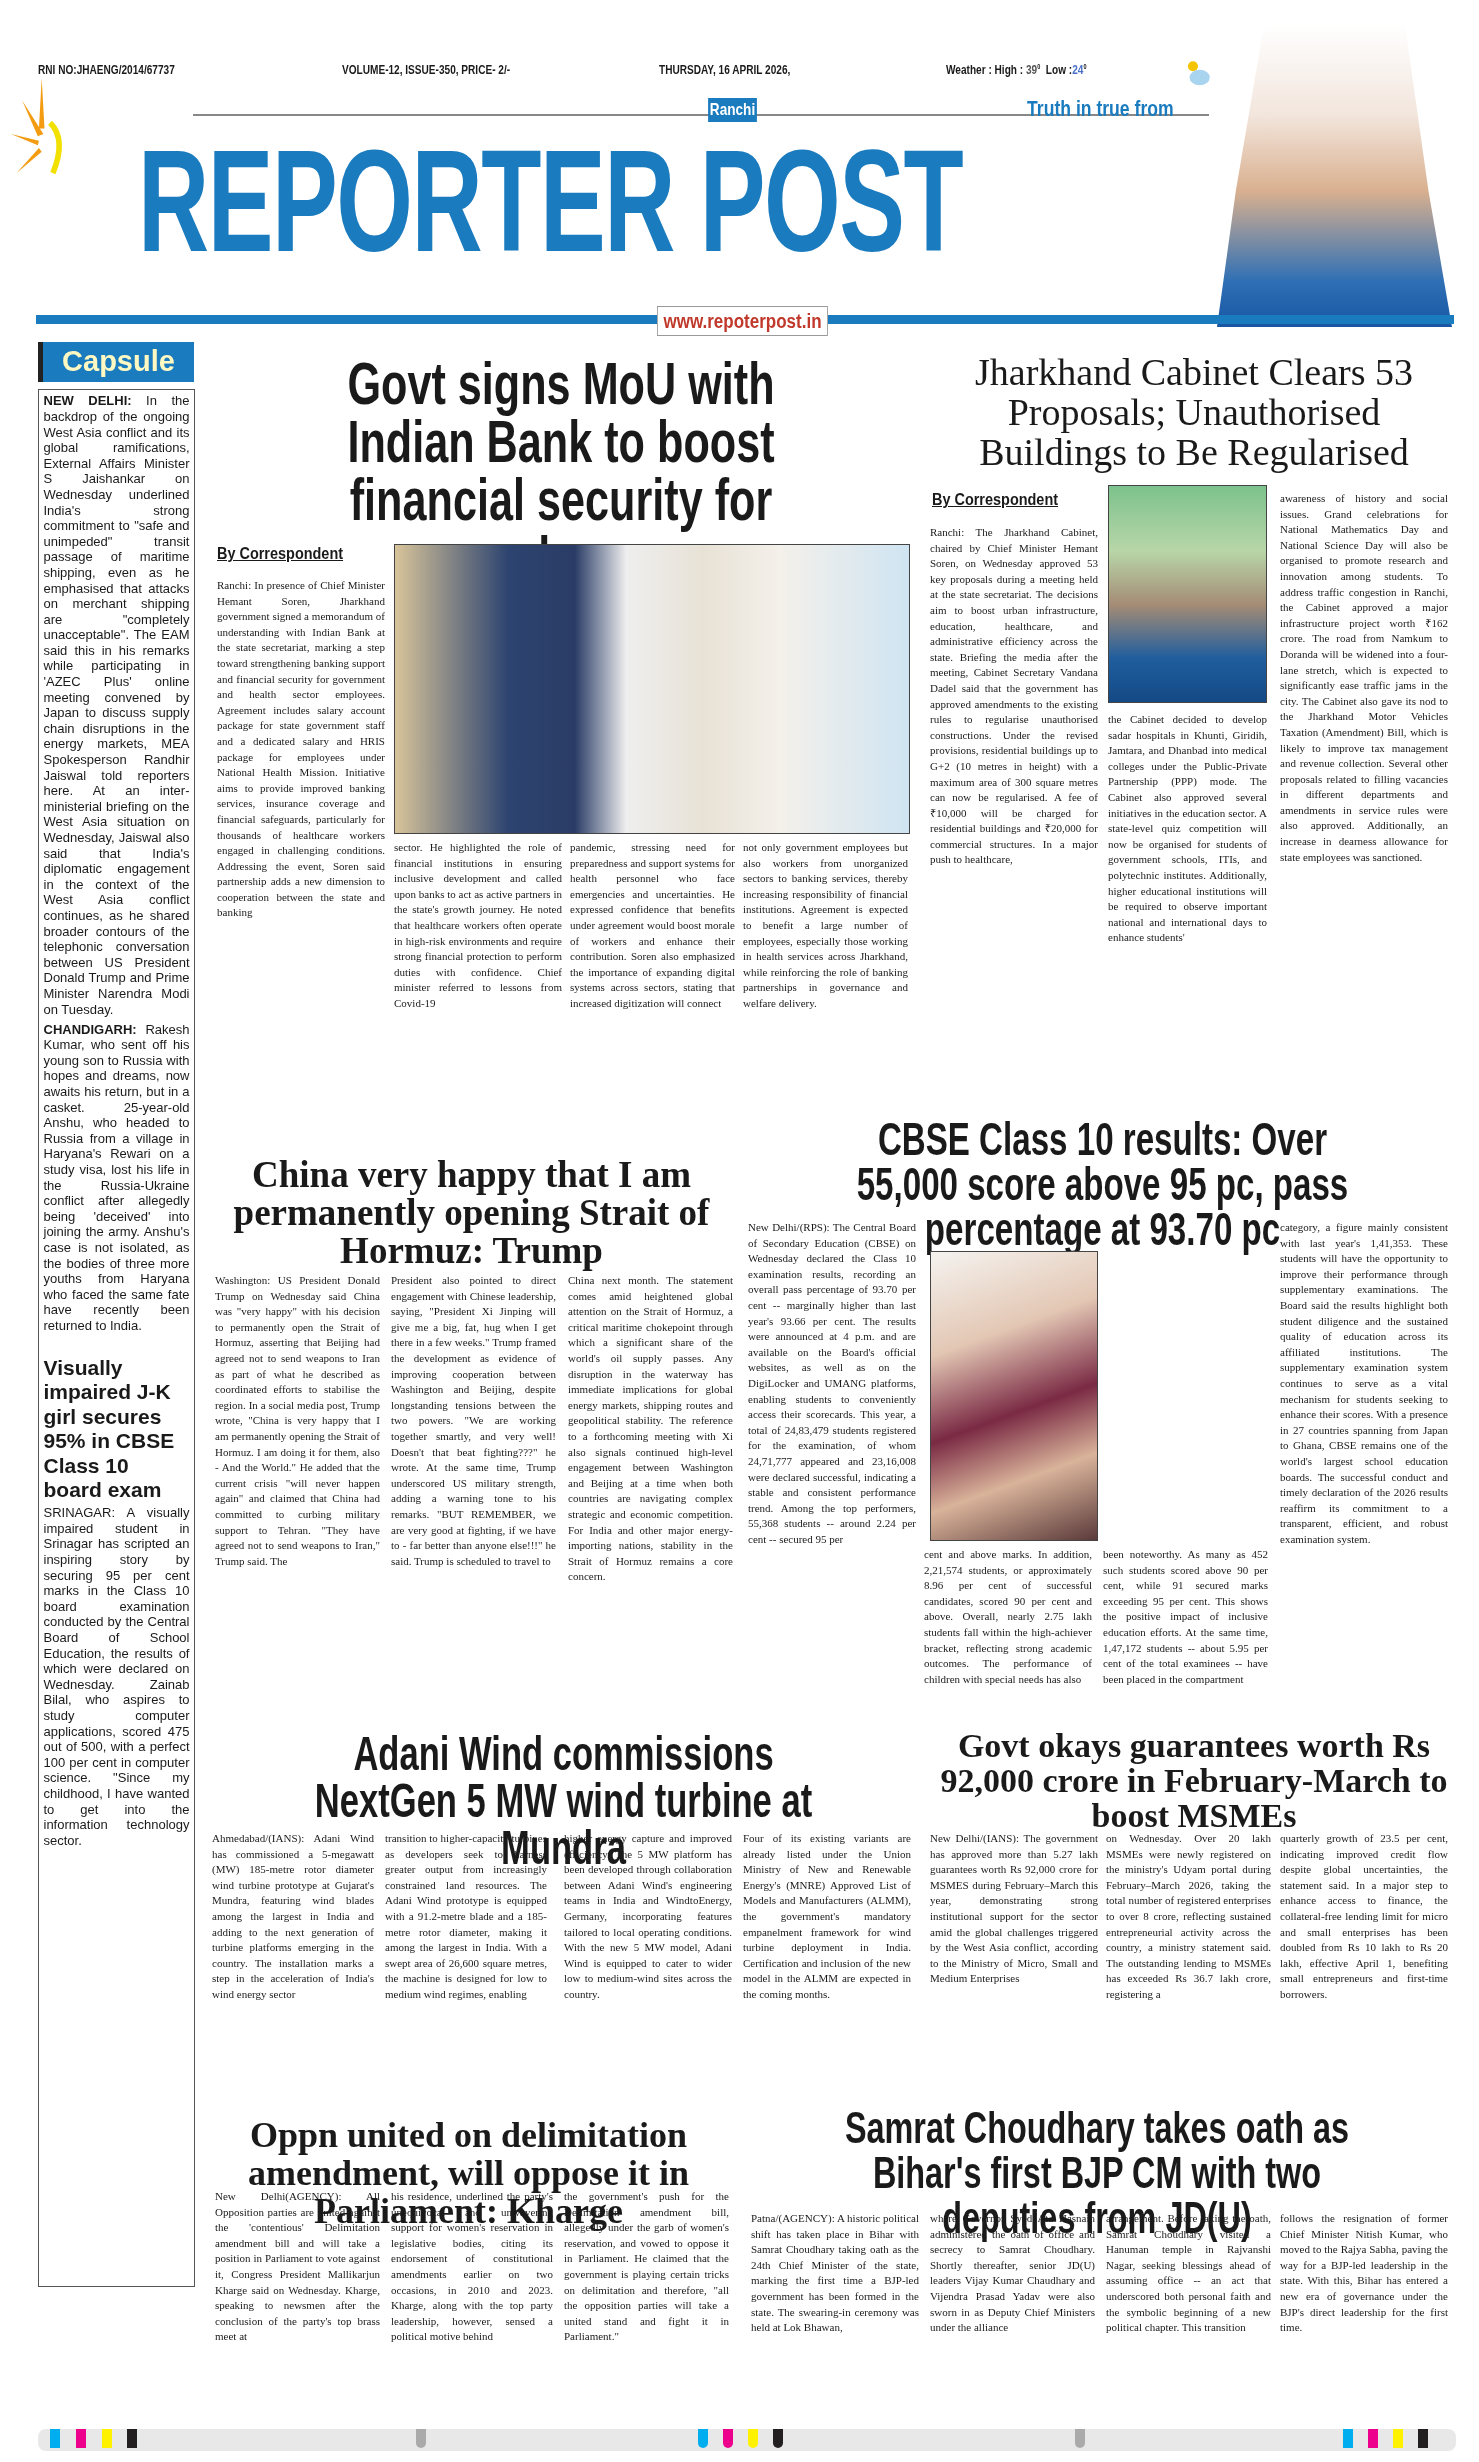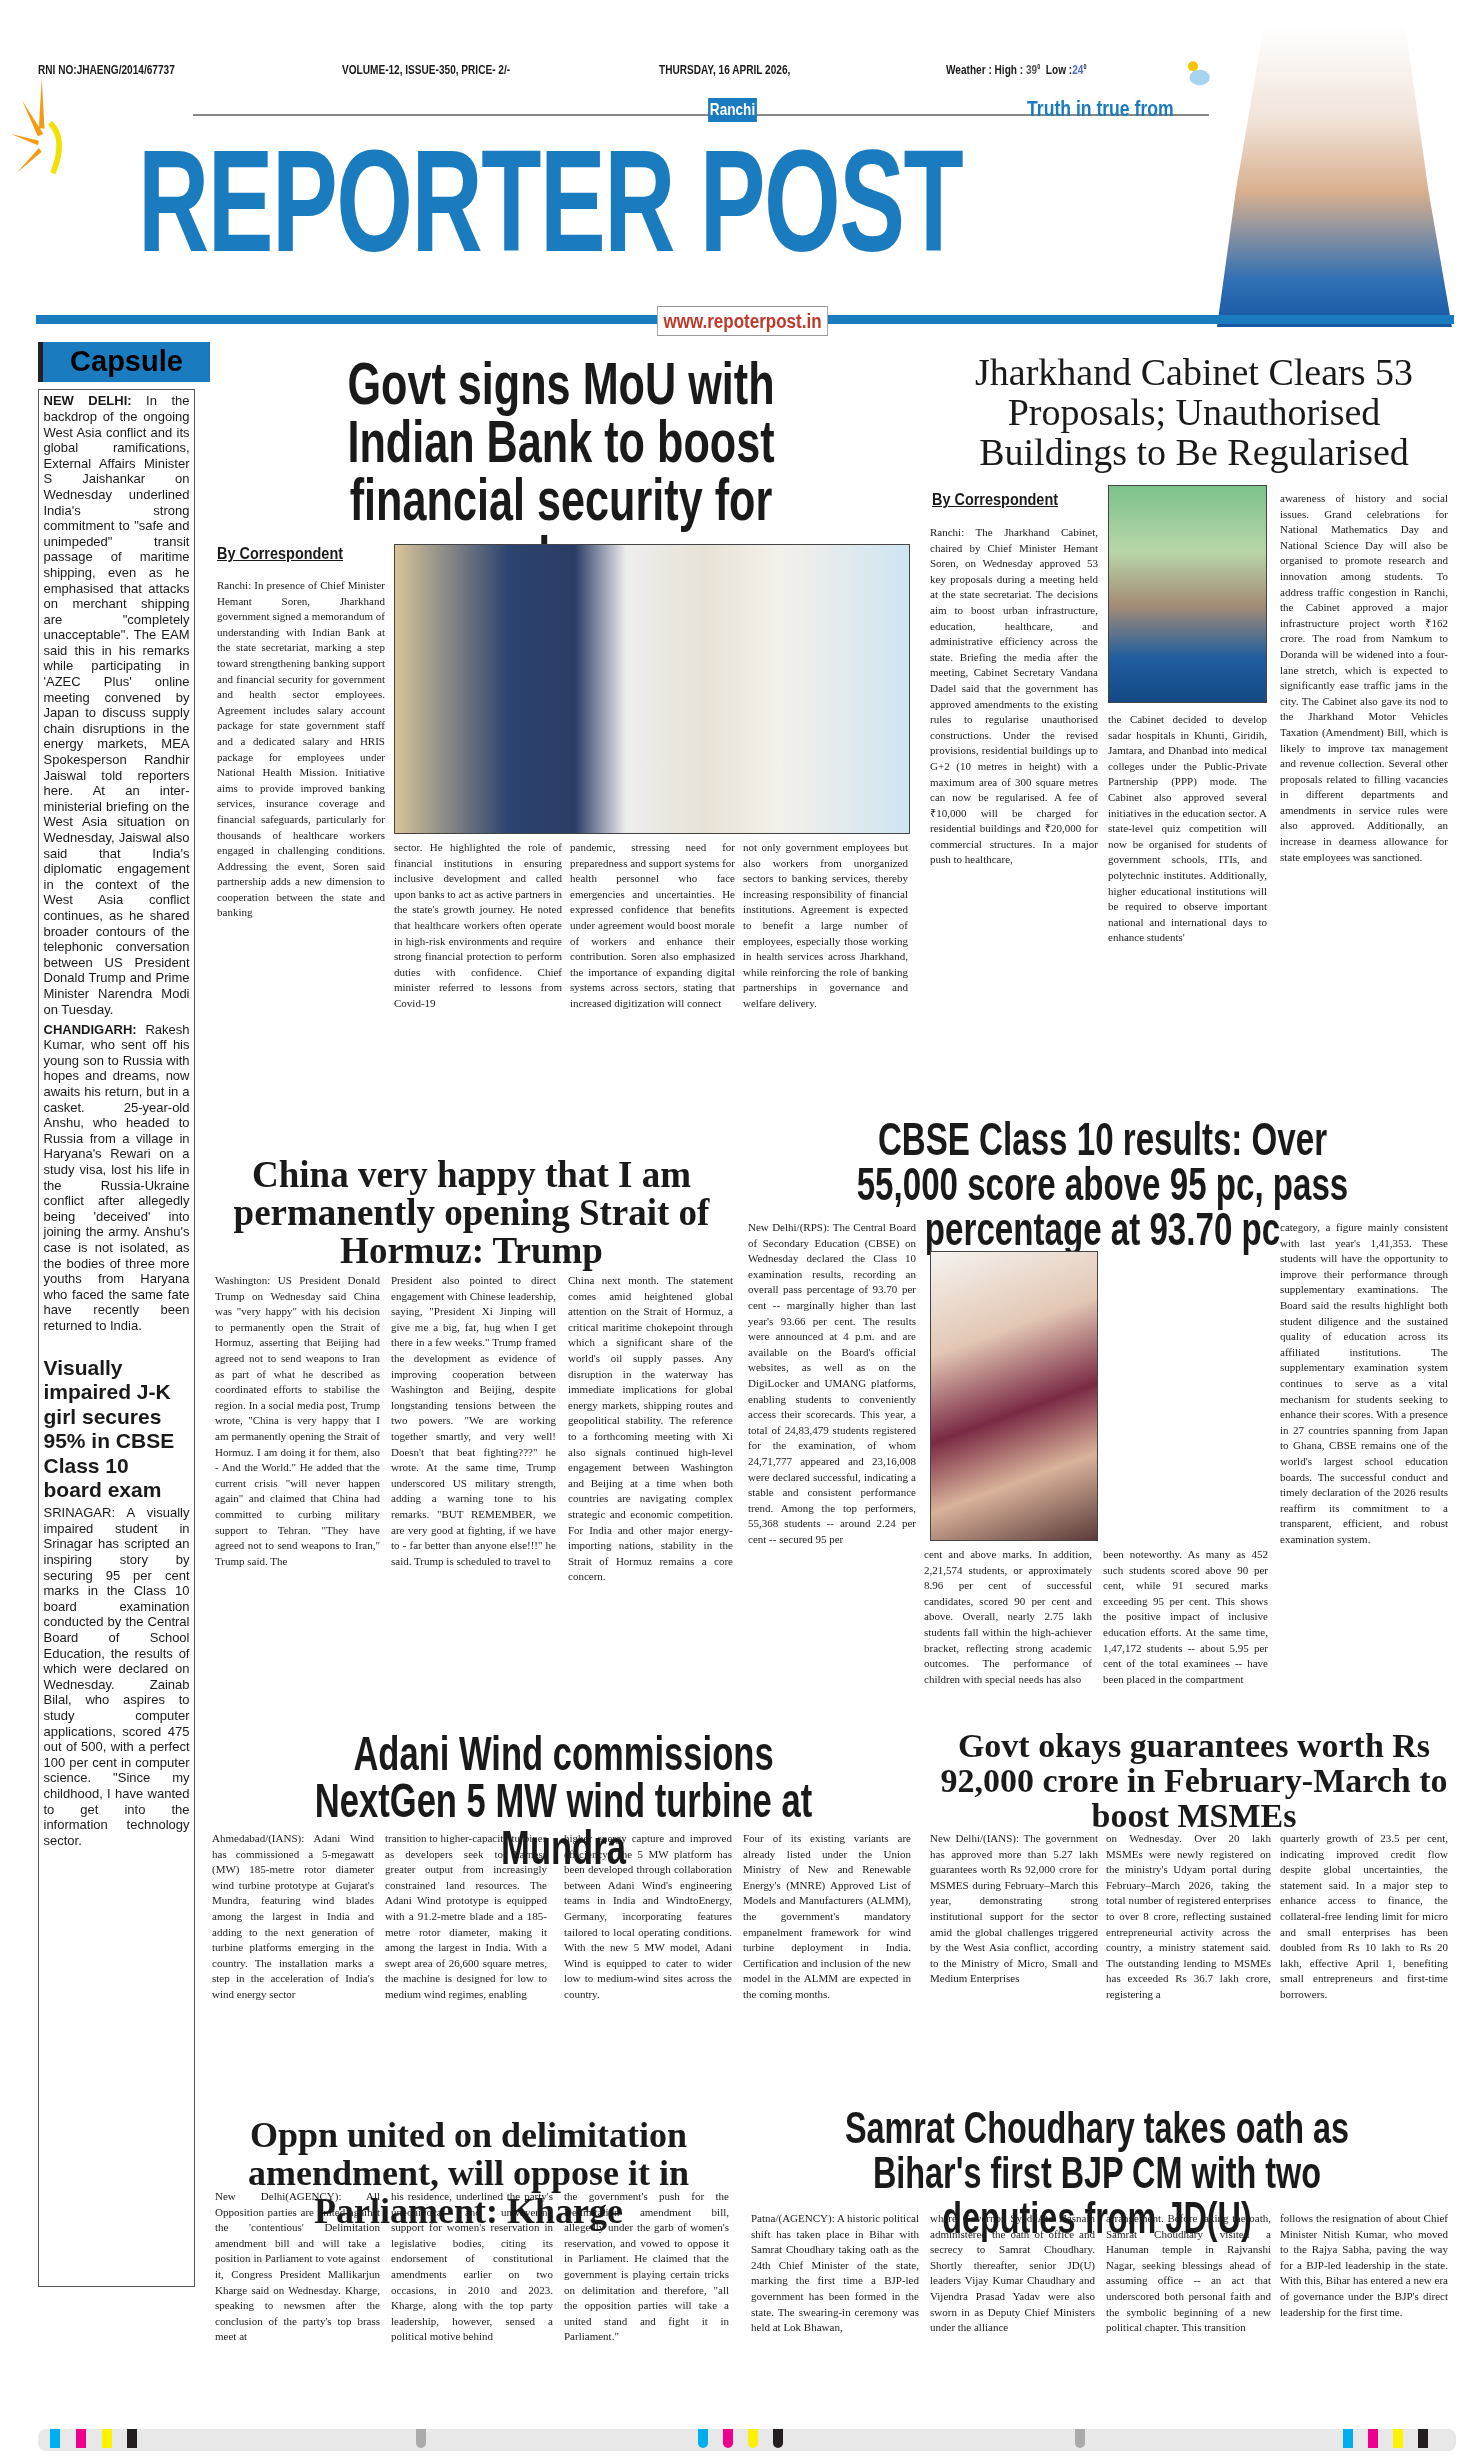--- a/index.html
+++ b/index.html
@@ -7,21 +7,21 @@
 .abs{position:absolute}
 .meta{font-family:"Liberation Sans",sans-serif;font-weight:bold;font-size:12.3px;top:63px;transform:scaleX(.82);transform-origin:left}
 .sun{left:11px;top:78px;width:67px;height:112px}
 .ranchi{left:702px;top:98px;width:61px;height:23.5px;background:#1b7bbf;color:#fff;font:bold 17px "Liberation Sans",sans-serif;text-align:center;line-height:23.5px;transform:scaleX(.8)}
 .rule1{left:193px;top:114px;width:1016px;height:1.7px;background:#888}
 .truth{left:1027px;top:96px;font:bold 22px "Liberation Sans",sans-serif;color:#1b7bbf;transform:scaleX(.8);transform-origin:left}
 .mast{left:138px;top:134px;font:900 145px "Liberation Sans",sans-serif;color:#1b7bbf;letter-spacing:-2.2px;transform:scaleX(.68);transform-origin:left;line-height:134px;white-space:nowrap}
 .portrait{left:1217px;top:25px;width:235px;height:302px;background:linear-gradient(180deg,#fff 0%,#f2e5dc 30%,#d9b08f 55%,#2e6fb5 85%,#1856a3 100%);clip-path:polygon(20% 0,80% 0,90% 55%,100% 100%,0 100%,8% 55%)}
 .bluebar{left:36px;top:315px;width:1418px;height:9px;background:#1b7bbf}
 .url{left:642px;top:306px;width:201px;height:30px;background:#fff;border:0.6px solid #999;color:#c0392b;font:bold 20px "Liberation Sans",sans-serif;text-align:center;line-height:29px;transform:scaleX(.85)}
-.capsule-h{left:38px;top:342px;width:172px;height:40px;background:#1b7bbf;border-left:5.6px solid #222;color:#000000;font:bold 29px "Liberation Sans",sans-serif;text-align:center;line-height:39px}
+.capsule-h{left:38px;top:342px;width:156px;height:40px;background:#1b7bbf;border-left:5.6px solid #222;color:#fef9c3;font:bold 29px "Liberation Sans",sans-serif;text-align:center;line-height:39px}
 .capsule-box{left:38px;top:389px;width:157px;height:1898px;border:1.1px solid #555;padding:3.4px 4.5px;font-family:"Liberation Sans",sans-serif}
 .capsule-box h3{font-size:21px;line-height:24.6px;font-weight:bold;margin:2.2px 0}
 .capsule-box p{font-size:13px;line-height:15.6px;text-align:justify}
 .hl-cond{font-family:"Liberation Sans",sans-serif;font-weight:900;text-align:center;transform-origin:center top}
 .hl-serif{font-family:"Liberation Serif",serif;text-align:center}
 .byline{font:bold 17px "Liberation Sans",sans-serif;text-decoration:underline;transform:scaleX(.85);transform-origin:left}
 .col{font-size:11px;line-height:15.6px;text-align:justify;overflow:hidden}
 .col b{font-weight:normal}
 .photo{border:1.7px solid #444}
 .cmyk{top:2429px;height:22px;background:#e8e8e8;border-radius:7.8px}
@@ -115,21 +115,21 @@
 
 <div class="abs hl-serif" style="left:209px;top:2116px;width:519px;font-size:36px;line-height:38px;font-weight:bold">Oppn united on delimitation amendment, will oppose it in Parliament: Kharge</div>
 <div class="abs col" style="left:215px;top:2189px;width:165px;height:235px"><b>New Delhi(AGENCY):</b> <span>All Opposition parties are united against the 'contentious' Delimitation amendment bill and will take a position in Parliament to vote against it, Congress President Mallikarjun Kharge said on Wednesday. Kharge, speaking to newsmen after the conclusion of the party's top brass meet at</span></div>
 <div class="abs col" style="left:391px;top:2189px;width:162px;height:235px">his residence, underlined the party's unequivocal and unwavering support for women's reservation in legislative bodies, citing its endorsement of constitutional amendments earlier on two occasions, in 2010 and 2023. Kharge, along with the top party leadership, however, sensed a political motive behind</div>
 <div class="abs col" style="left:564px;top:2189px;width:165px;height:235px">the government's push for the Delimitation amendment bill, allegedly under the garb of women's reservation, and vowed to oppose it in Parliament. He claimed that the government is playing certain tricks on delimitation and therefore, "all the opposition parties will take a united stand and fight it in Parliament."</div>
 
 <div class="abs hl-cond" style="left:737px;top:2105px;width:720px;font-size:45px;line-height:45px;transform:scaleX(.72)">Samrat Choudhary takes oath as Bihar's first BJP CM with two deputies from JD(U)</div>
 <div class="abs col" style="left:751px;top:2211px;width:168px;height:212px"><b>Patna/(AGENCY):</b> <span>A historic political shift has taken place in Bihar with Samrat Choudhary taking oath as the 24th Chief Minister of the state, marking the first time a BJP-led government has been formed in the state. The swearing-in ceremony was held at Lok Bhawan,</span></div>
 <div class="abs col" style="left:930px;top:2211px;width:165px;height:212px">where Governor Syed Ata Hasnain administered the oath of office and secrecy to Samrat Choudhary. Shortly thereafter, senior JD(U) leaders Vijay Kumar Chaudhary and Vijendra Prasad Yadav were also sworn in as Deputy Chief Ministers under the alliance</div>
 <div class="abs col" style="left:1106px;top:2211px;width:165px;height:212px">arrangement. Before taking the oath, Samrat Choudhary visited a Hanuman temple in Rajvanshi Nagar, seeking blessings ahead of assuming office -- an act that underscored both personal faith and the symbolic beginning of a new political chapter. This transition</div>
-<div class="abs col" style="left:1280px;top:2211px;width:168px;height:212px">follows the resignation of about Chief Minister Nitish Kumar, who moved to the Rajya Sabha, paving the way for a BJP-led leadership in the state. With this, Bihar has entered a new era of governance under the BJP's direct leadership for the first time.</div>
+<div class="abs col" style="left:1280px;top:2211px;width:168px;height:212px">follows the resignation of former Chief Minister Nitish Kumar, who moved to the Rajya Sabha, paving the way for a BJP-led leadership in the state. With this, Bihar has entered a new era of governance under the BJP's direct leadership for the first time.</div>
 
 <div class="abs cmyk" style="left:38px;width:1418px"></div>
 <div class="chip" style="left:50px;background:#00aeef"></div>
 <div class="chip" style="left:76px;background:#ec008c"></div>
 <div class="chip" style="left:102px;background:#fff200"></div>
 <div class="chip" style="left:127px;background:#231f20"></div>
 <div class="chip" style="left:416px;background:#aaa;border-radius:0 0 5px 5px"></div>
 <div class="chip" style="left:698px;background:#00aeef;border-radius:0 0 5px 5px"></div>
 <div class="chip" style="left:723px;background:#ec008c;border-radius:0 0 5px 5px"></div>
 <div class="chip" style="left:748px;background:#fff200;border-radius:0 0 5px 5px"></div>

